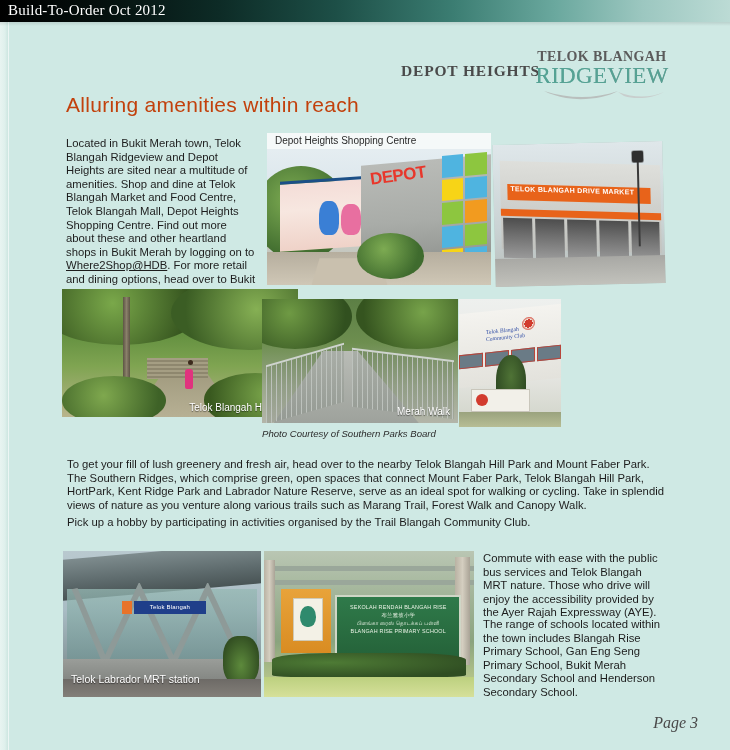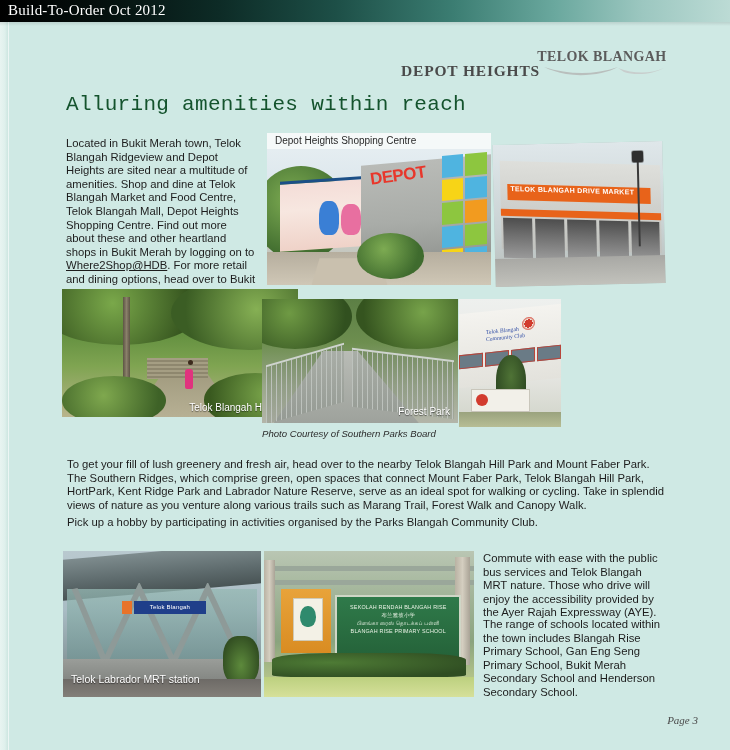--- a/index.html
+++ b/index.html
@@ -106,23 +106,23 @@
     position: relative;
     height: 12px;
     margin-top: 1px;
   }
   .logo-waves svg { display: block; }
 
   
   .section-heading {
     position: absolute;
     left: 66px; top: 93px;
-    font-family: Liberation Mono, monospace;
+    font-family: Liberation Sans, sans-serif;
     font-size: 21px;
-    color: #14532d;
+    color: #c2410c;
     letter-spacing: 0.3px;
     white-space: nowrap;
   }
 
   
   .body-text {
     font-family: "Liberation Sans", sans-serif;
     font-size: 11.3px;
     line-height: 13.6px;
     color: #1d1d1d;
@@ -339,40 +339,41 @@
   .sc-logo::after { content: ""; position: absolute; left: 22%; top: 18%; width: 56%; height: 52%; background: #2f8a6d; border-radius: 50% 50% 46% 46%; }
   .sc-hedge { position: absolute; left: 4%; bottom: 14%; width: 92%; height: 16%; background: radial-gradient(ellipse at 30% 40%, #4e7b35, #2f4d22 80%); border-radius: 30% 30% 10% 10%; }
   .sc-grass { position: absolute; left: 0; bottom: 0; width: 100%; height: 14%; background: linear-gradient(to bottom, #bcd07f, #d6e09a); }
   .sc-pillar { position: absolute; background: linear-gradient(to right, #b9b2a3, #d4cec0, #a9a396); }
 
   .page-number {
     position: absolute;
     right: 32px; top: 714px;
     font-family: "Liberation Serif", serif;
     font-style: italic;
-    font-size: 11px;
+    font-size: 16px;
     color: #4a4a4a;
   }
 </style>
 </head>
 <body>
 
 <div class="page"></div>
 <div class="page-left-edge"></div>
 <div class="page-left-line"></div>
 
 <div class="banner">
   <div class="banner-title">Build-To-Order Oct 2012</div>
 </div>
 <div class="banner-shadow"></div>
 
 <div class="masthead">
   <div class="depot-heights">DEPOT HEIGHTS</div>
   <div class="logo">
     <div class="logo-top">TELOK BLANGAH</div>
+    <div class="logo-main">RIDGEVIEW</div>
     <div class="logo-waves">
       <svg width="140" height="12" viewBox="0 0 140 12">
         <path d="M12,2 C38,10 62,10 86,2 C74,9 52,12 34,9 C26,7.5 18,5 12,2 Z" fill="#b9bfbd"></path>
         <path d="M86,3 C102,9 118,9 132,3 C122,9 104,11 92,7 Z" fill="#c8cecd"></path>
       </svg>
     </div>
   </div>
 </div>
 
 <div class="section-heading">Alluring amenities within reach</div>
@@ -438,21 +439,21 @@
   <div class="cap cap-white" style="right:6px;bottom:4px;">Telok Blangah Hill Park</div>
 </div>
 
 <div class="photo ph-forest">
   <div class="fw-bg"></div>
   <div class="hp-canopy" style="position:absolute;left:-12%;top:-12%;width:58%;height:52%;border-radius:50%;background:radial-gradient(circle at 45% 45%, #6f9a44, #31501f 78%);"></div>
   <div class="hp-canopy" style="position:absolute;right:-10%;top:-14%;width:62%;height:54%;border-radius:50%;background:radial-gradient(circle at 55% 45%, #77a34a, #35541f 78%);"></div>
   <div class="fw-deck"></div>
   <div class="fw-rail-left"></div>
   <div class="fw-rail-right"></div>
-  <div class="cap cap-white" style="right:8px;bottom:6px;">Forest Park</div>
+  <div class="cap cap-white" style="right:8px;bottom:6px;">Merah Walk</div>
 </div>
 <div class="fw-credit">Photo Courtesy of Southern Parks Board</div>
 
 <div class="photo ph-cc">
   <div class="cc-bg"></div>
   <div class="cc-wall"></div>
   <div class="cc-emblem"></div>
   <div class="cc-text">
     <span>Telok Blangah</span><br>
     <span>Community Club</span>
@@ -462,21 +463,21 @@
       <i></i>
       <i></i>
       <i></i>
   </div>
   <div class="cc-tree"></div>
   <div class="cc-signboard"></div>
   <div class="cc-ground"></div>
 </div>
 
 <div class="body-text para-greenery">To get your fill of lush greenery and fresh air, head over to the nearby Telok Blangah Hill Park and Mount Faber Park. The Southern Ridges, which comprise green, open spaces that connect Mount Faber Park, Telok Blangah Hill Park, HortPark, Kent Ridge Park and Labrador Nature Reserve, serve as an ideal spot for walking or cycling. Take in splendid views of nature as you venture along various trails such as Marang Trail, Forest Walk and Canopy Walk.</div>
-<div class="body-text para-hobby">Pick up a hobby by participating in activities organised by the Parks Blangah Community Club.</div>
+<div class="body-text para-hobby">Pick up a hobby by participating in activities organised by the Trail Blangah Community Club.</div>
 
 <div class="photo ph-mrt">
   <div class="mrt-sky"></div>
   <div class="mrt-roof"></div>
   <div class="mrt-glass"></div>
   <svg class="mrt-truss" viewBox="0 0 100 60" preserveAspectRatio="none">
     <g stroke="#8e9a98" stroke-width="3.2" fill="none">
       <path d="M4,4 L20,56 L38,4 L56,56 L74,4 L92,56"></path>
     </g>
   </svg>

